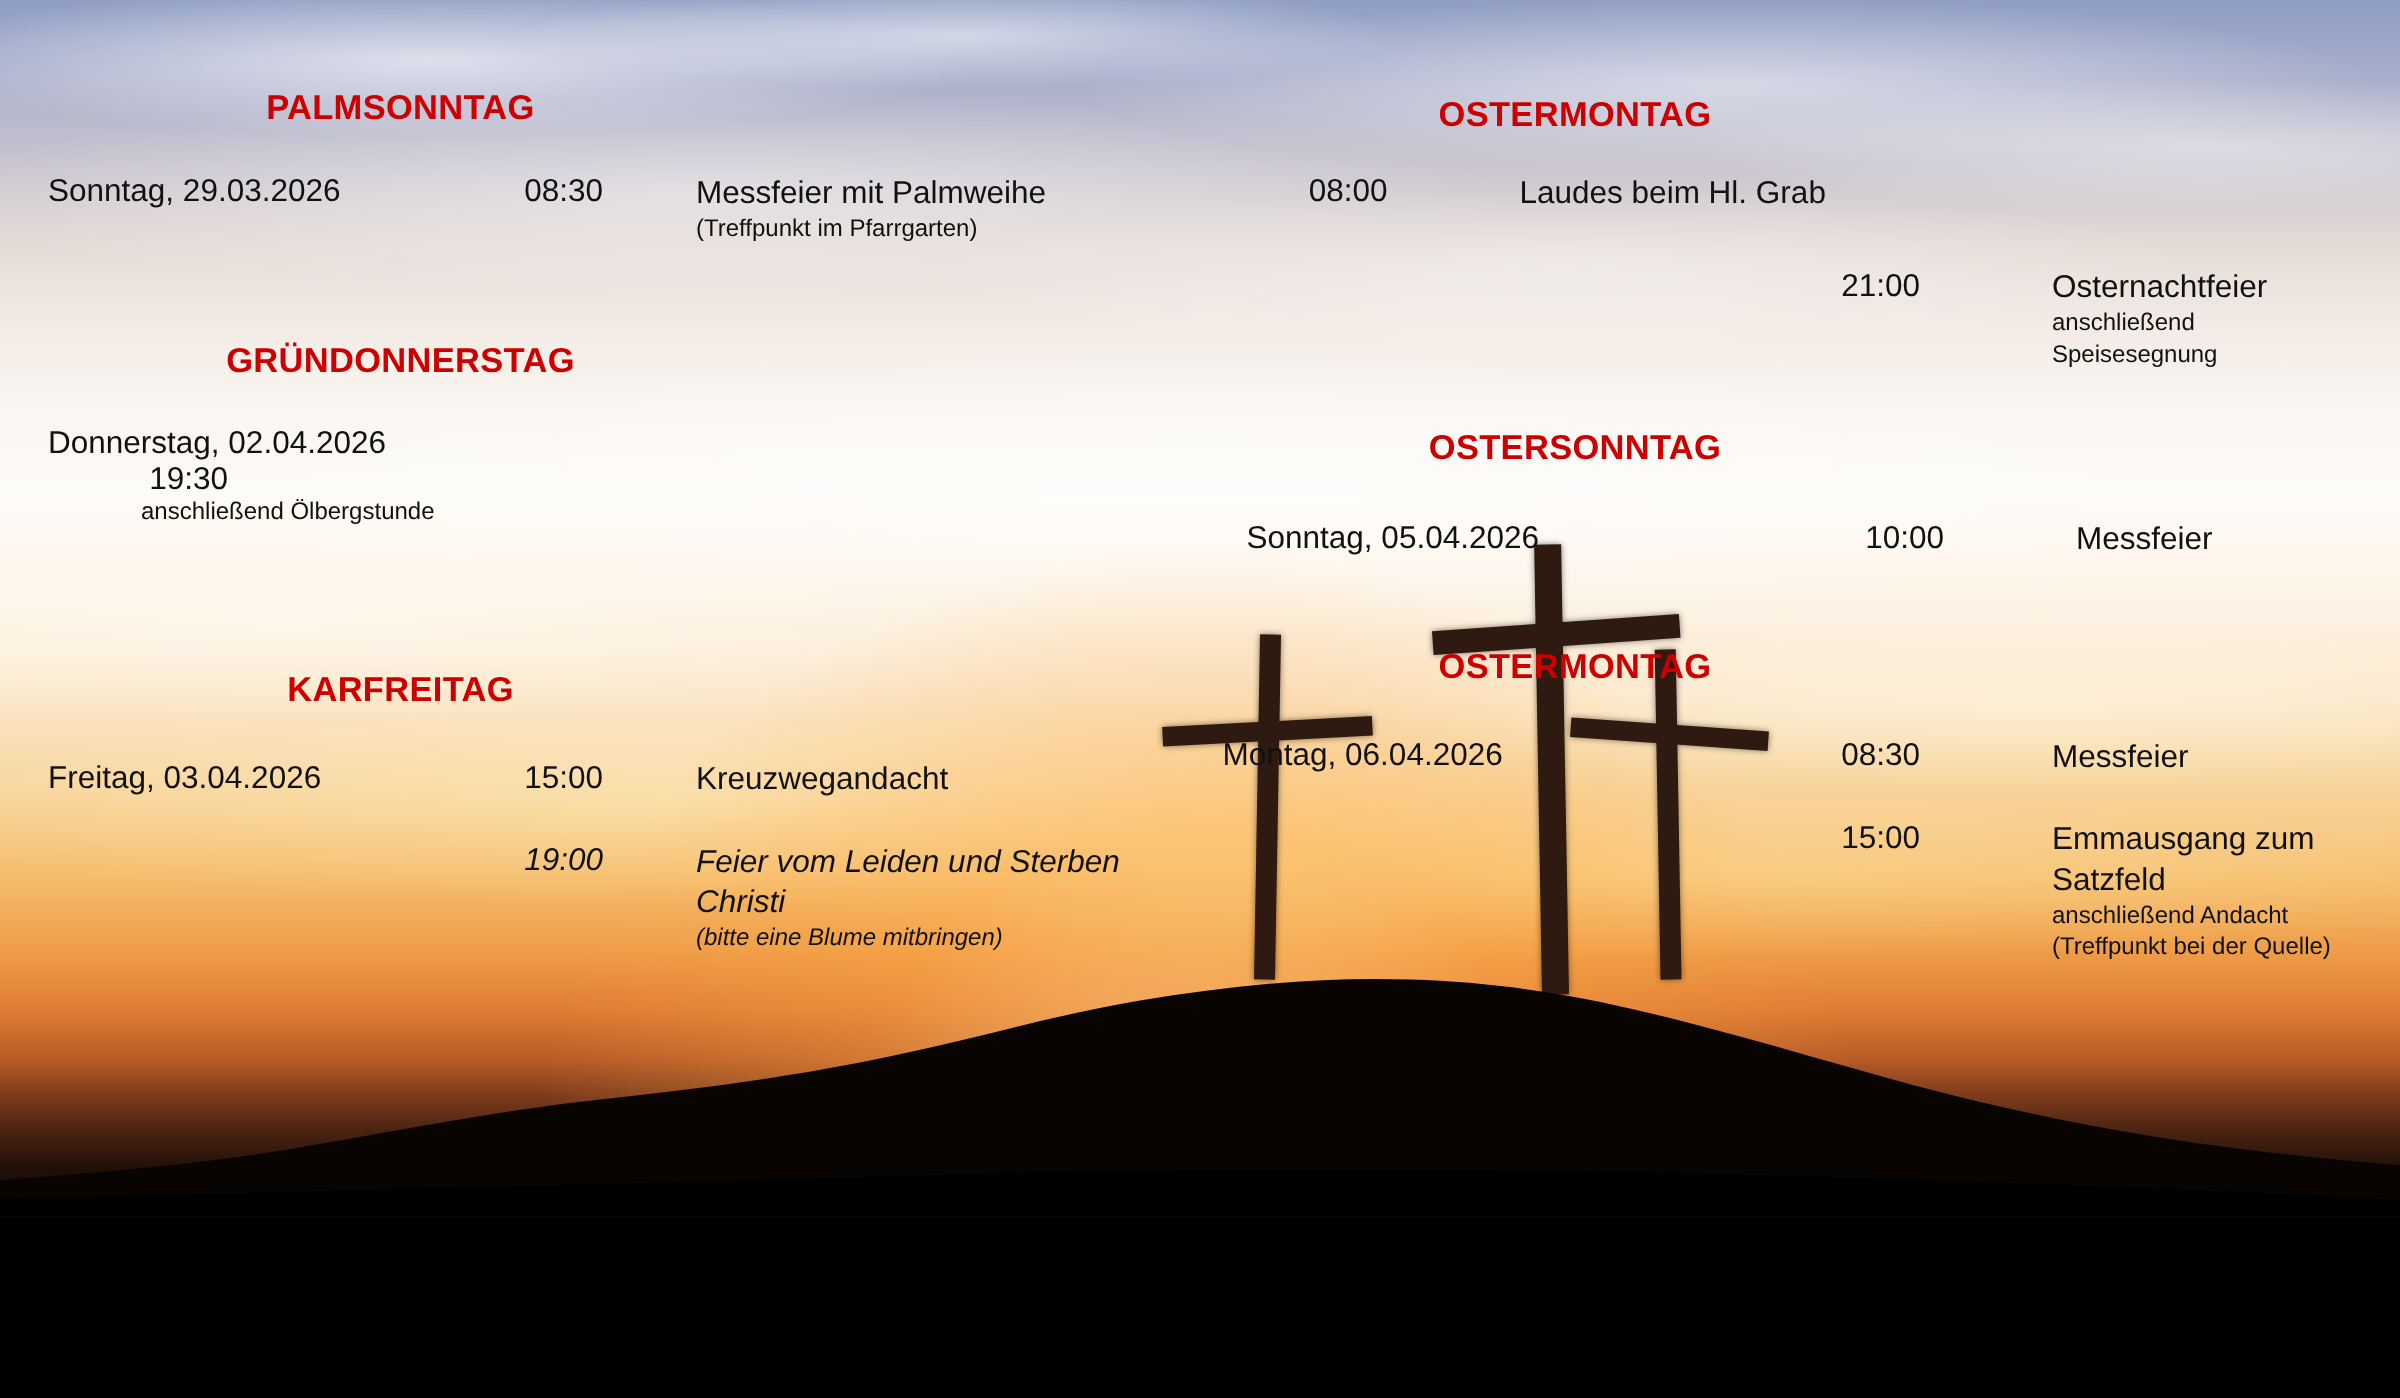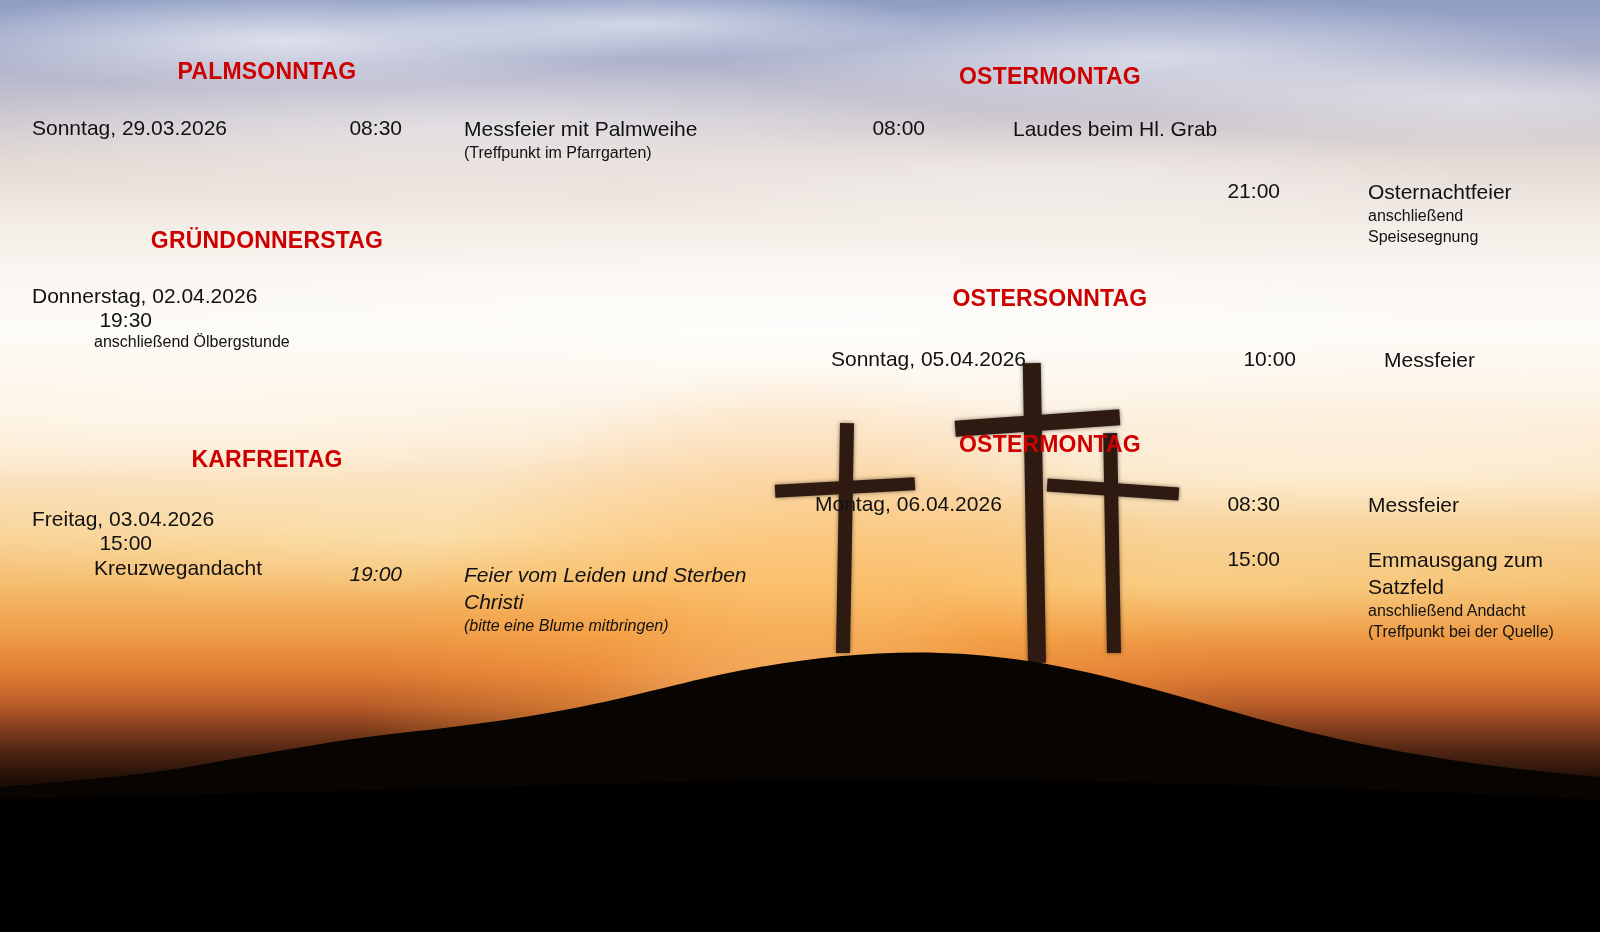--- a/index.html
+++ b/index.html
@@ -172,21 +172,21 @@
     color: #111;
   }
   .desc .main { display: block; }
 
   
   #h-palm      { left: 0;   top: 58px; }
   #r-palm      { left: 0;   top: 116px; }
   #h-gruen     { left: 0;   top: 227px; }
   #r-gruen     { left: 0;   top: 284px; flex-direction: column; }
   #h-karfreitag{ left: 0;   top: 446px; }
-  #r-karfr-1   { left: 0;   top: 507px; flex-direction: column; }
+  #r-karfr-1   { left: 0;   top: 507px; }
   #r-karfr-2   { left: 0;   top: 562px; font-style: italic; }
 
   
   #h-karsamstag { left: 0; top: 63px; }
   #r-kars-1     { left: 0; top: 116px; }
   #r-kars-2     { left: 0; top: 179px; }
   #h-ostersonn  { left: 0; top: 285px; }
   #r-ostersonn  { left: 16px; top: 347px; }
   #h-ostermo    { left: 0; top: 431px; }
   #r-ostermo-1  { left: 0; top: 492px; }

